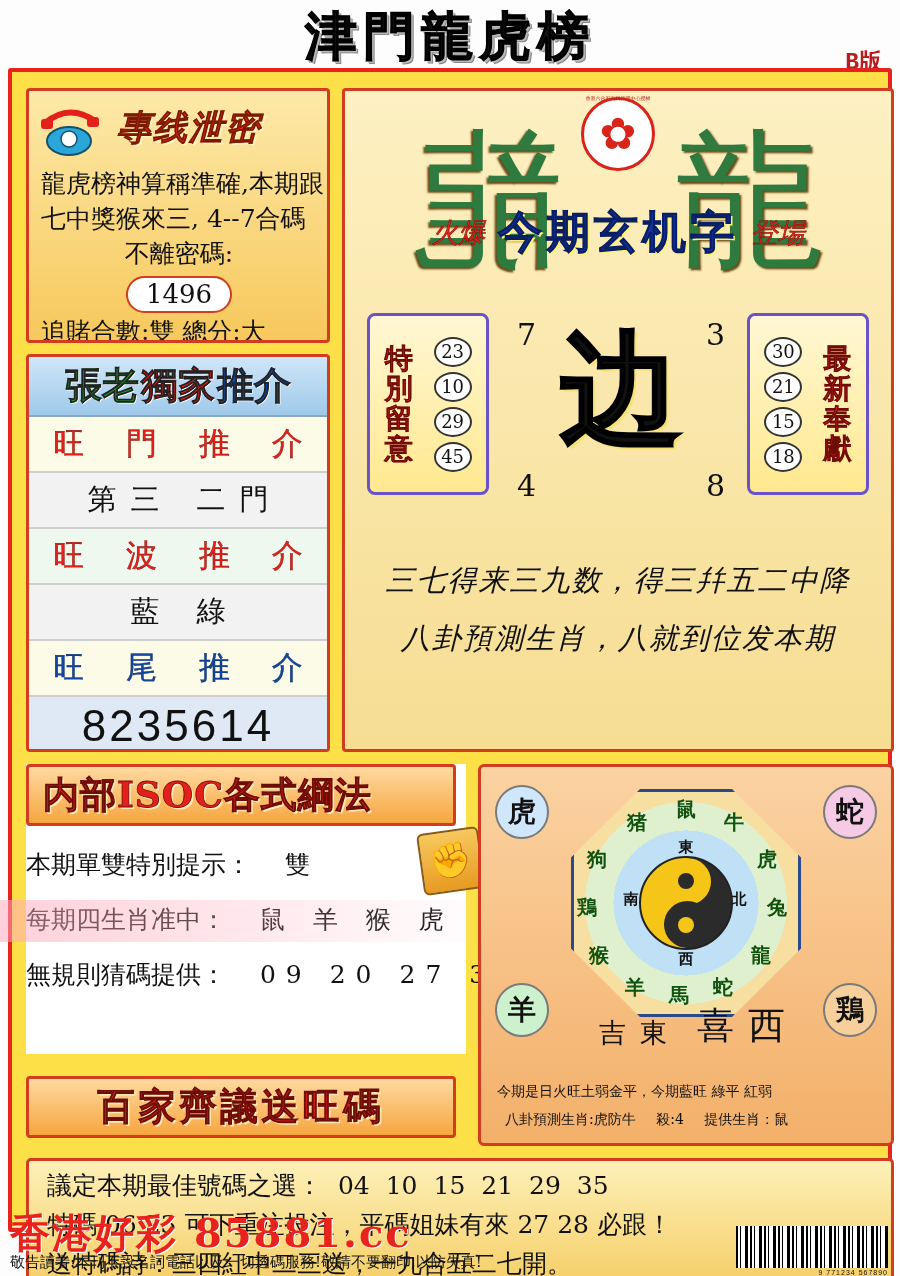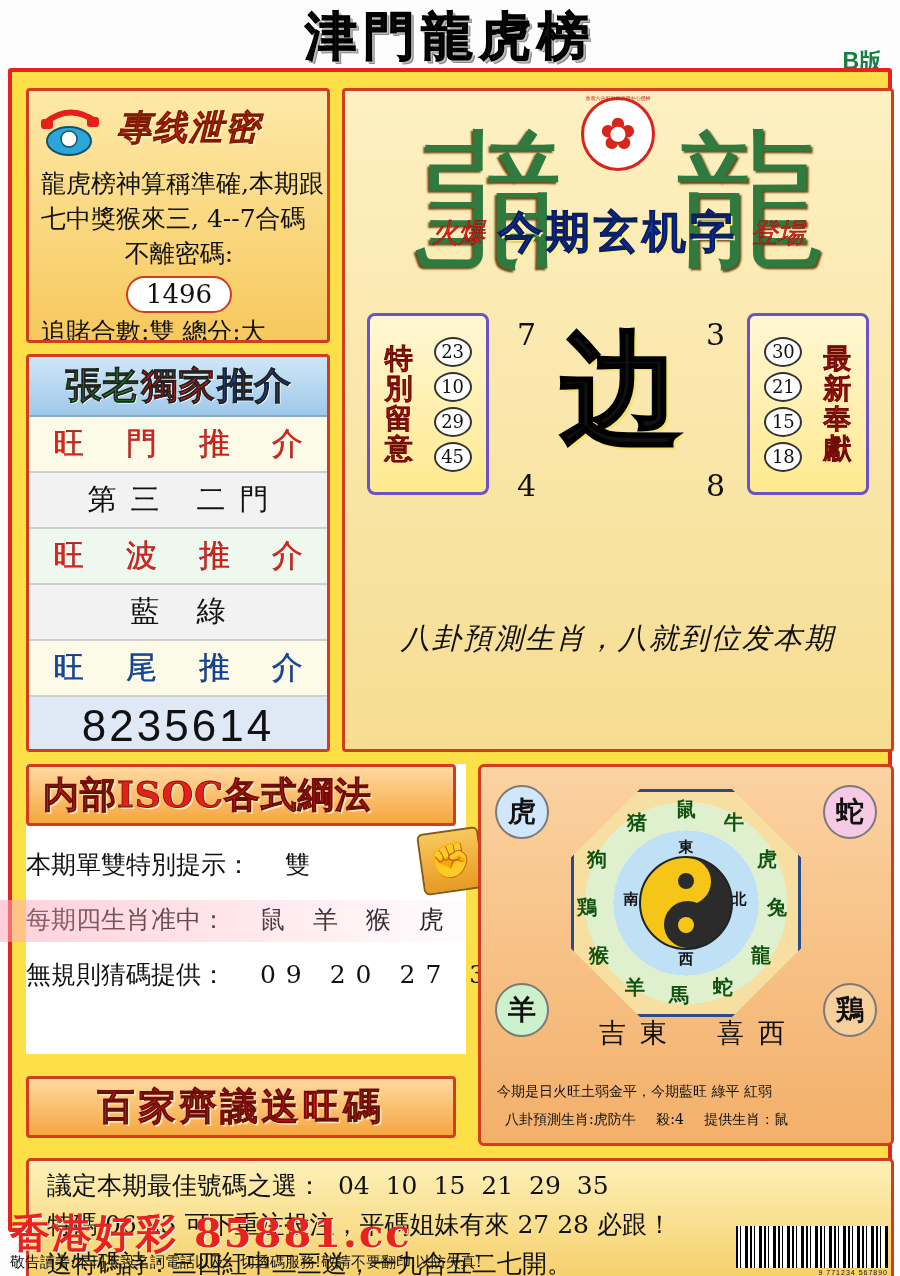--- a/index.html
+++ b/index.html
@@ -33,22 +33,22 @@
     font-weight:bold;
     font-size:52px;
     letter-spacing:6px;
     color:#111;
     -webkit-text-stroke:1px #000;
     text-shadow: 2px 2px 0 #bbb, 3px 3px 0 #888;
     white-space:nowrap;
   }
   .bversion {
     position:absolute; right:18px; top:46px;
-    font-family:Liberation Sans, sans-serif;
-    font-size:23px; font-weight:bold; color:#15803d;
+    font-family:Liberation Mono, monospace;
+    font-size:23px; font-weight:bold; color:#b91c1c;
   }
 
   
   .panel { position:absolute; }
 
   
   .p-hotline {
     left:14px; top:16px; width:304px; height:255px;
     background:linear-gradient(#fde9a8,#f7c85c);
     border:3px solid #d23c1f;
@@ -376,21 +376,21 @@
     z-index:2;
   }
   .taiji .dot1 { top:15px; background:#2b2b2b; }
   .taiji .dot2 { bottom:15px; background:#f5c518; }
   .ji-dong {
     position:absolute; left:118px; bottom:92px;
     font-family:"DejaVu Serif", serif; font-size:27px; color:#111; letter-spacing:14px;
   }
   .xi-xi {
     position:absolute; right:92px; bottom:92px;
-    font-family:"DejaVu Serif", serif; font-size:27px; color:#111; letter-spacing:14px;
+    font-family:"DejaVu Serif", serif; font-size:37px; color:#111; letter-spacing:14px;
   }
   .bagua-note {
     position:absolute; left:16px; width:384px;
     font-family:"DejaVu Serif", serif;
     font-size:14px; color:#111;
     white-space:nowrap;
   }
   .bn1 { bottom:42px; }
   .bn2 { bottom:14px; }
   .bn2 .seg { margin:0 8px; }
@@ -553,20 +553,21 @@
           </div>
           <div class="vert-label">
             <span>最</span>
             <span>新</span>
             <span>奉</span>
             <span>獻</span>
           </div>
         </div>
       </div>
 
+      <div class="poem poem1">三七得来三九数，得三幷五二中降</div>
       <div class="poem poem2">八卦預測生肖，八就到位发本期</div>
     </div>
 
     <div class="panel p-isoc">
       <div class="isoc-head">
         <span class="isoc-head-text">内部ISOC各式綱法</span>
       </div>
       <div class="fist-icon">✊</div>
       <div class="isoc-line">
         <span>本期單雙特別提示：</span>

